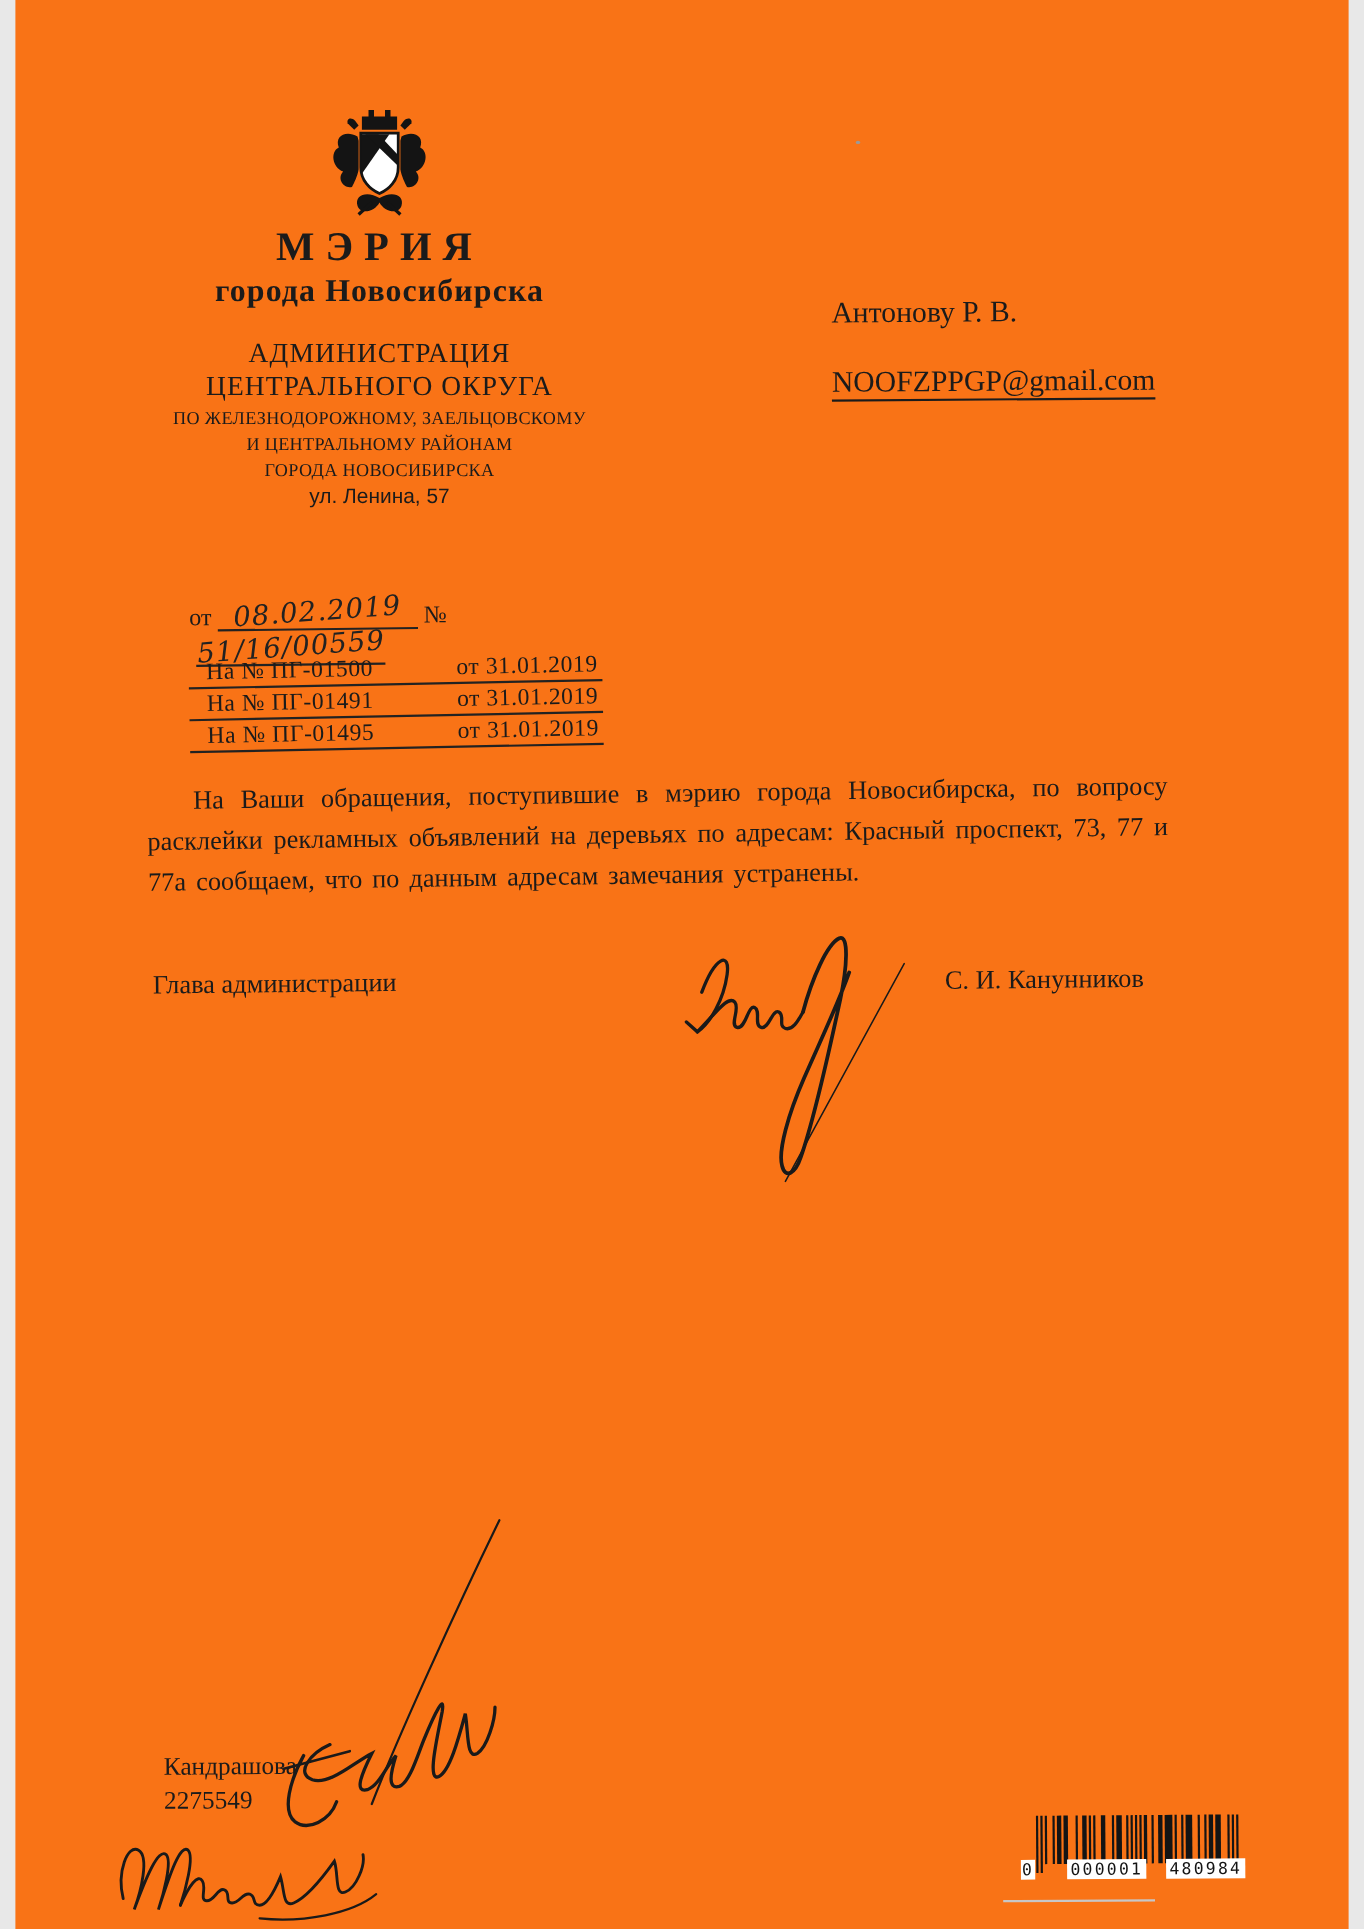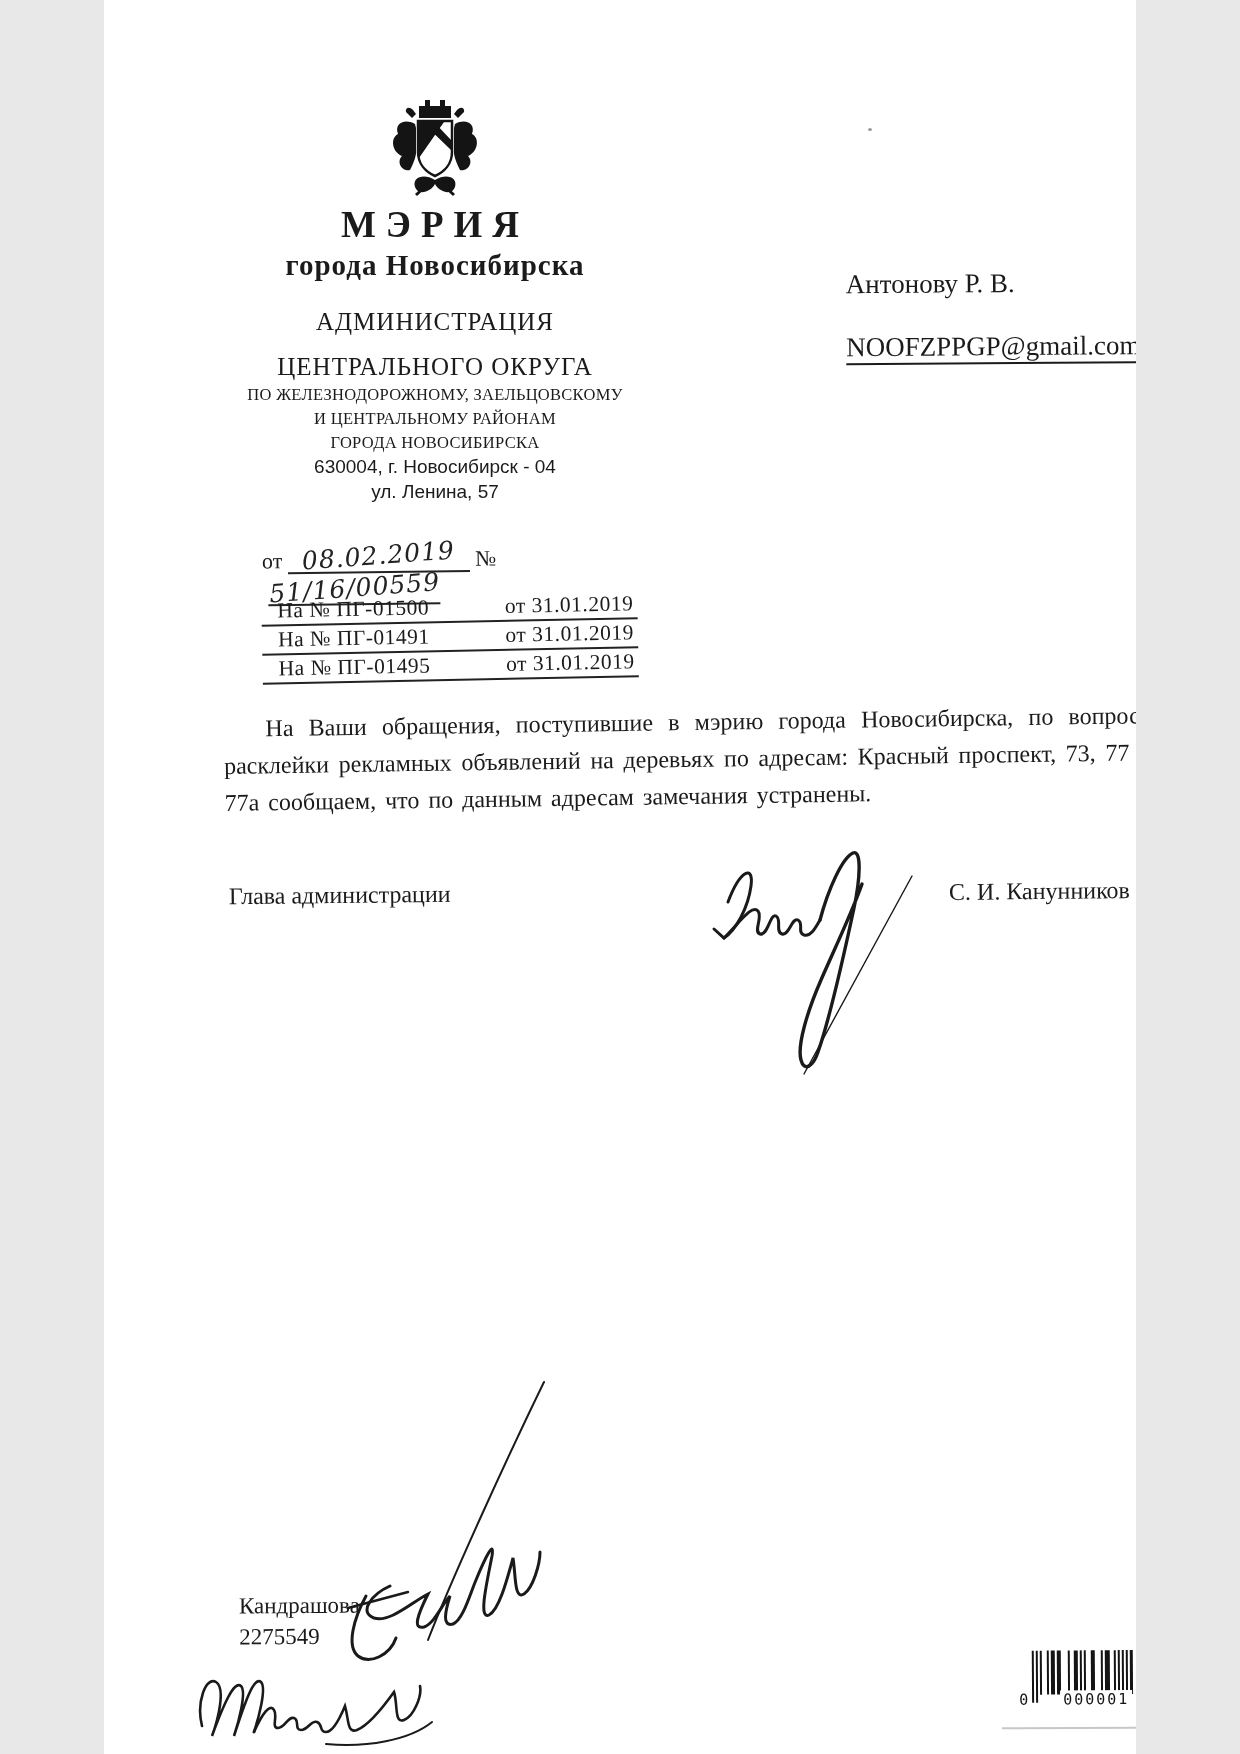--- a/index.html
+++ b/index.html
@@ -1,28 +1,28 @@
 <!DOCTYPE html>
 <html><head>
 <meta charset="utf-8">
 <style>
   html,body{margin:0;padding:0;background:#e8e8e8;}
   .page{
-    position:relative;width:1032px;height:1754px;margin:0 auto;
-    background:#ffffff;overflow:hidden;
+    position:relative;width:1212px;height:1754px;margin:0 auto;
+    background:#f97316;overflow:hidden;
     font-family:"Liberation Serif", serif;color:#1b1b1b;
   }
   .abs{position:absolute;}
   
   .letterhead{left:118px;top:96px;width:426px;text-align:center;}
   .emblem{display:block;margin:0 auto 6px auto;}
   .org1{font-size:37px;font-weight:bold;letter-spacing:10px;line-height:1.05;}
   .org2{font-size:29px;font-weight:bold;letter-spacing:1px;margin-top:4px;}
   .div1{font-size:25px;letter-spacing:1px;margin-top:26px;}
-  .div2{font-size:25px;letter-spacing:1px;margin-top:17px;}
+  .div2{font-size:25px;letter-spacing:1px;margin-top:2px;}
   .small-caps-line{font-size:16.5px;margin-top:4px;letter-spacing:.3px;}
   .sans-line{font-family:"Liberation Sans", sans-serif;font-size:19px;margin-top:3px;}
   
   .outline-row{left:158px;top:540px;width:400px;font-size:22px;transform:rotate(-0.7deg);}
   .hand{
     font-family:"DejaVu Serif", serif;font-style:italic;font-size:25px;
     display:inline-block;transform:rotate(-3.5deg);letter-spacing:1px;color:#222;
   }
   .u-date{display:inline-block;width:182px;border-bottom:2px solid #222;text-align:center;vertical-align:bottom;padding-bottom:1px;}
   .u-num{display:inline-block;width:172px;border-bottom:2px solid #222;text-align:center;vertical-align:bottom;padding-bottom:1px;margin-left:6px;}
@@ -90,21 +90,20 @@
       <path d="M53,84 C42,77 30,81 33,91 C36,100 49,96 53,88 C57,96 70,100 73,91 C76,81 64,77 53,84 Z" fill="#141414"></path>
       <path d="M46,88 L34,99 M60,88 L72,99" stroke="#141414" stroke-width="3" fill="none"></path>
     </svg>
     <div class="org1">МЭРИЯ</div>
     <div class="org2">города Новосибирска</div>
     <div class="div1">АДМИНИСТРАЦИЯ</div>
     <div class="div2">ЦЕНТРАЛЬНОГО ОКРУГА</div>
     <div class="small-caps-line">ПО ЖЕЛЕЗНОДОРОЖНОМУ, ЗАЕЛЬЦОВСКОМУ</div>
     <div class="small-caps-line">И ЦЕНТРАЛЬНОМУ РАЙОНАМ</div>
     <div class="small-caps-line">ГОРОДА НОВОСИБИРСКА</div>
-    <div class="sans-line">630004, г. Новосибирск - 04</div>
     <div class="sans-line">ул. Ленина, 57</div>
   </div>
 
   <div class="abs outline-row">
     <span>от</span>
     <span class="u-date"><span class="hand">08.02.2019</span></span>
     <span>№</span>
     <span class="u-num"><span class="hand">51/16/00559</span></span>
   </div>
 

